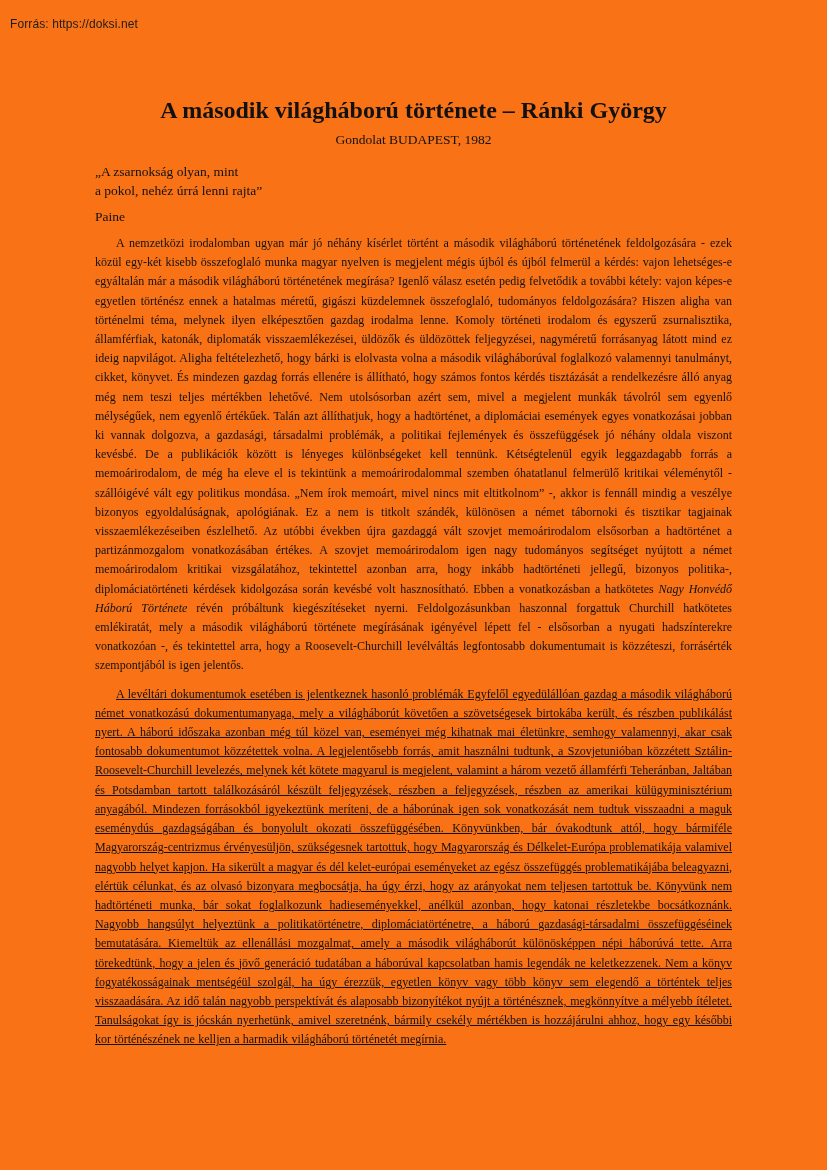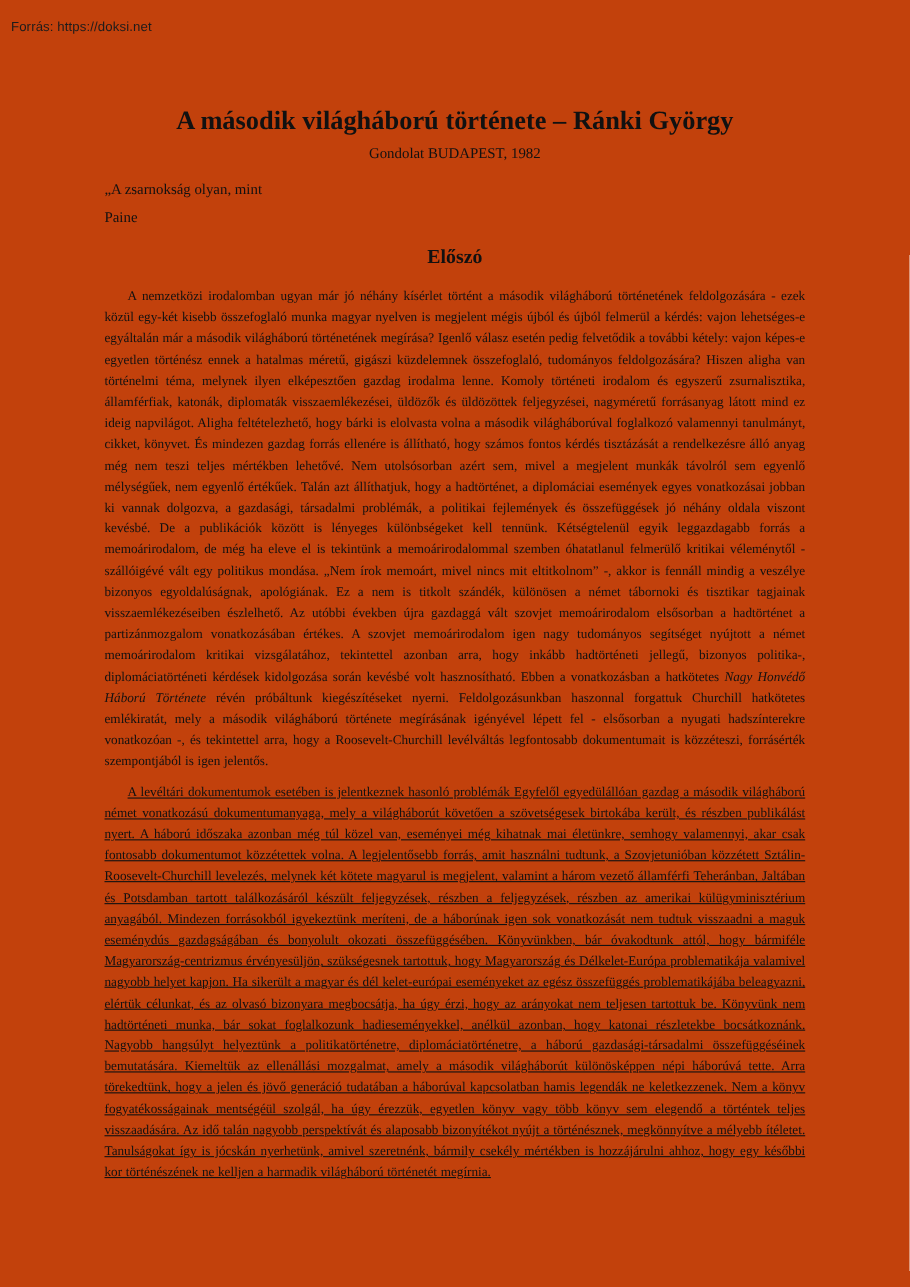--- a/index.html
+++ b/index.html
@@ -4,21 +4,21 @@
 <style>
   html, body {
     margin: 0;
     padding: 0;
     background: #ffffff;
   }
   .page {
     position: relative;
     width: 827px;
     height: 1170px;
-    background: #c2410c;
+    background: #f97316;
     color: #111111;
     font-family: "Liberation Serif", serif;
     overflow: hidden;
   }
   .source-line {
     position: absolute;
     top: 17px;
     left: 10px;
     font-family: "Liberation Sans", sans-serif;
     font-size: 12px;
@@ -87,24 +87,24 @@
   <div class="source-line">Forrás: https://doksi.net</div>
 
   <div class="content">
 
     <h1 class="doc-title">A második világháború története – Ránki György</h1>
 
     <div class="doc-subtitle">Gondolat BUDAPEST, 1982</div>
 
     <div class="epigraph">
       <div>„A zsarnokság olyan, mint</div>
+      <div>a pokol, nehéz úrrá lenni rajta”</div>
     </div>
 
     <div class="epigraph-attribution">Paine</div>
 
-    <h2 class="section-heading">Előszó</h2>
 
     <p class="body-para"><span>A nemzetközi irodalomban ugyan már jó néhány kísérlet történt a második világháború történetének feldolgozására - ezek közül egy-két kisebb összefoglaló munka magyar nyelven is megjelent mégis újból és újból felmerül a kérdés: vajon lehetséges-e egyáltalán már a második világháború történetének megírása? Igenlő válasz esetén pedig felvetődik a további kétely: vajon képes-e egyetlen történész ennek a hatalmas méretű, gigászi küzdelemnek összefoglaló, tudományos feldolgozására? Hiszen aligha van történelmi téma, melynek ilyen elképesztően gazdag irodalma lenne. Komoly történeti irodalom és egyszerű zsurnalisztika, államférfiak, katonák, diplomaták visszaemlékezései, üldözők és üldözöttek feljegyzései, nagyméretű forrásanyag látott mind ez ideig napvilágot. Aligha feltételezhető, hogy bárki is elolvasta volna a második világháborúval foglalkozó valamennyi tanulmányt, cikket, könyvet. És mindezen gazdag forrás ellenére is állítható, hogy számos fontos kérdés tisztázását a rendelkezésre álló anyag még nem teszi teljes mértékben lehetővé. Nem utolsósorban azért sem, mivel a megjelent munkák távolról sem egyenlő mélységűek, nem egyenlő értékűek. Talán azt állíthatjuk, hogy a hadtörténet, a diplomáciai események egyes vonatkozásai jobban ki vannak dolgozva, a gazdasági, társadalmi problémák, a politikai fejlemények és összefüggések jó néhány oldala viszont kevésbé. De a publikációk között is lényeges különbségeket kell tennünk. Kétségtelenül egyik leggazdagabb forrás a memoárirodalom, de még ha eleve el is tekintünk a memoárirodalommal szemben óhatatlanul felmerülő kritikai véleménytől - szállóigévé vált egy politikus mondása. „Nem írok memoárt, mivel nincs mit eltitkolnom” -, akkor is fennáll mindig a veszélye bizonyos egyoldalúságnak, apológiának. Ez a nem is titkolt szándék, különösen a német tábornoki és tisztikar tagjainak visszaemlékezéseiben észlelhető. Az utóbbi években újra gazdaggá vált szovjet memoárirodalom elsősorban a hadtörténet a partizánmozgalom vonatkozásában értékes. A szovjet memoárirodalom igen nagy tudományos segítséget nyújtott a német memoárirodalom kritikai vizsgálatához, tekintettel azonban arra, hogy inkább hadtörténeti jellegű, bizonyos politika-, diplomáciatörténeti kérdések kidolgozása során kevésbé volt hasznosítható. Ebben a vonatkozásban a hatkötetes </span><span class="book-title-italic">Nagy Honvédő Háború Története</span><span> révén próbáltunk kiegészítéseket nyerni. Feldolgozásunkban haszonnal forgattuk Churchill hatkötetes emlékiratát, mely a második világháború története megírásának igényével lépett fel - elsősorban a nyugati hadszínterekre vonatkozóan -, és tekintettel arra, hogy a Roosevelt-Churchill levélváltás legfontosabb dokumentumait is közzéteszi, forrásérték szempontjából is igen jelentős.</span></p>
 
     <p class="body-para">A levéltári dokumentumok esetében is jelentkeznek hasonló problémák Egyfelől egyedülállóan gazdag a második világháború német vonatkozású dokumentumanyaga, mely a világháborút követően a szövetségesek birtokába került, és részben publikálást nyert. A háború időszaka azonban még túl közel van, eseményei még kihatnak mai életünkre, semhogy valamennyi, akar csak fontosabb dokumentumot közzétettek volna. A legjelentősebb forrás, amit használni tudtunk, a Szovjetunióban közzétett Sztálin-Roosevelt-Churchill levelezés, melynek két kötete magyarul is megjelent, valamint a három vezető államférfi Teheránban, Jaltában és Potsdamban tartott találkozásáról készült feljegyzések, részben a feljegyzések, részben az amerikai külügyminisztérium anyagából. Mindezen forrásokból igyekeztünk meríteni, de a háborúnak igen sok vonatkozását nem tudtuk visszaadni a maguk eseménydús gazdagságában és bonyolult okozati összefüggésében. Könyvünkben, bár óvakodtunk attól, hogy bármiféle Magyarország-centrizmus érvényesüljön, szükségesnek tartottuk, hogy Magyarország és Délkelet-Európa problematikája valamivel nagyobb helyet kapjon. Ha sikerült a magyar és dél kelet-európai eseményeket az egész összefüggés problematikájába beleagyazni, elértük célunkat, és az olvasó bizonyara megbocsátja, ha úgy érzi, hogy az arányokat nem teljesen tartottuk be. Könyvünk nem hadtörténeti munka, bár sokat foglalkozunk hadieseményekkel, anélkül azonban, hogy katonai részletekbe bocsátkoznánk. Nagyobb hangsúlyt helyeztünk a politikatörténetre, diplomáciatörténetre, a háború gazdasági-társadalmi összefüggéséinek bemutatására. Kiemeltük az ellenállási mozgalmat, amely a második világháborút különösképpen népi háborúvá tette. Arra törekedtünk, hogy a jelen és jövő generáció tudatában a háborúval kapcsolatban hamis legendák ne keletkezzenek. Nem a könyv fogyatékosságainak mentségéül szolgál, ha úgy érezzük, egyetlen könyv vagy több könyv sem elegendő a történtek teljes visszaadására. Az idő talán nagyobb perspektívát és alaposabb bizonyítékot nyújt a történésznek, megkönnyítve a mélyebb ítéletet. Tanulságokat így is jócskán nyerhetünk, amivel szeretnénk, bármily csekély mértékben is hozzájárulni ahhoz, hogy egy későbbi kor történészének ne kelljen a harmadik világháború történetét megírnia.</p>
 
   </div>
 </div>
 
 </body></html>

